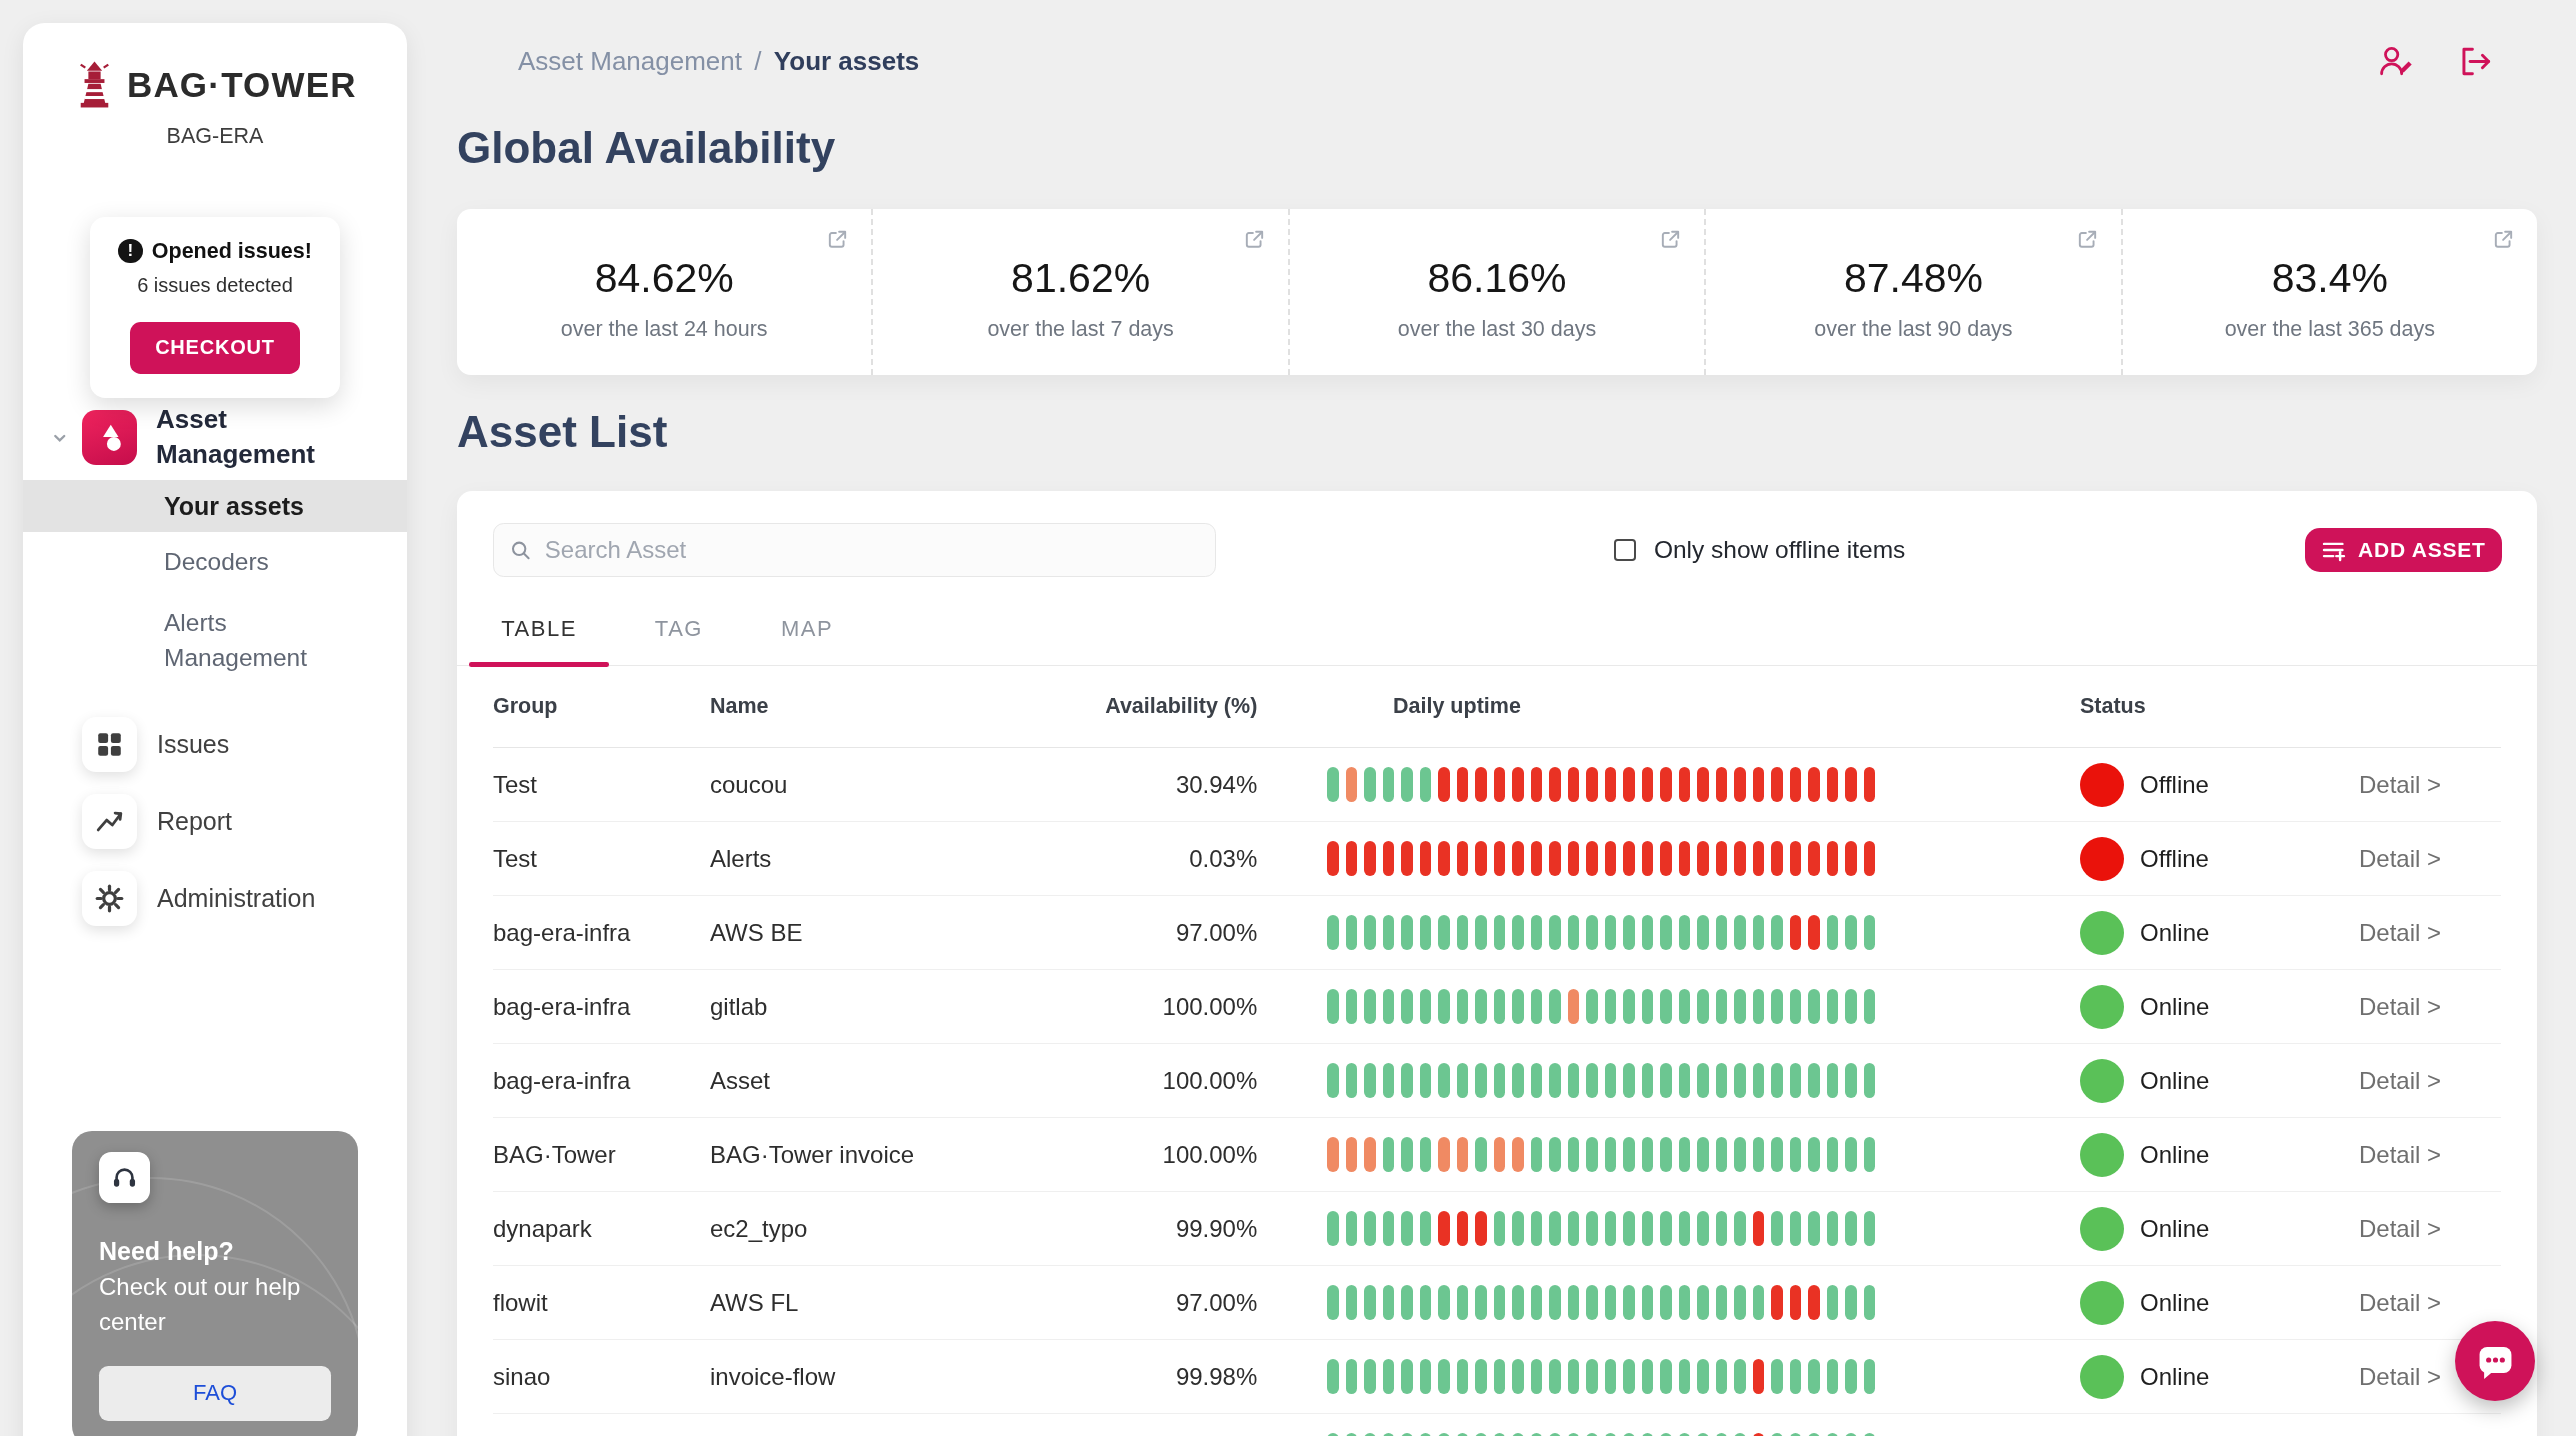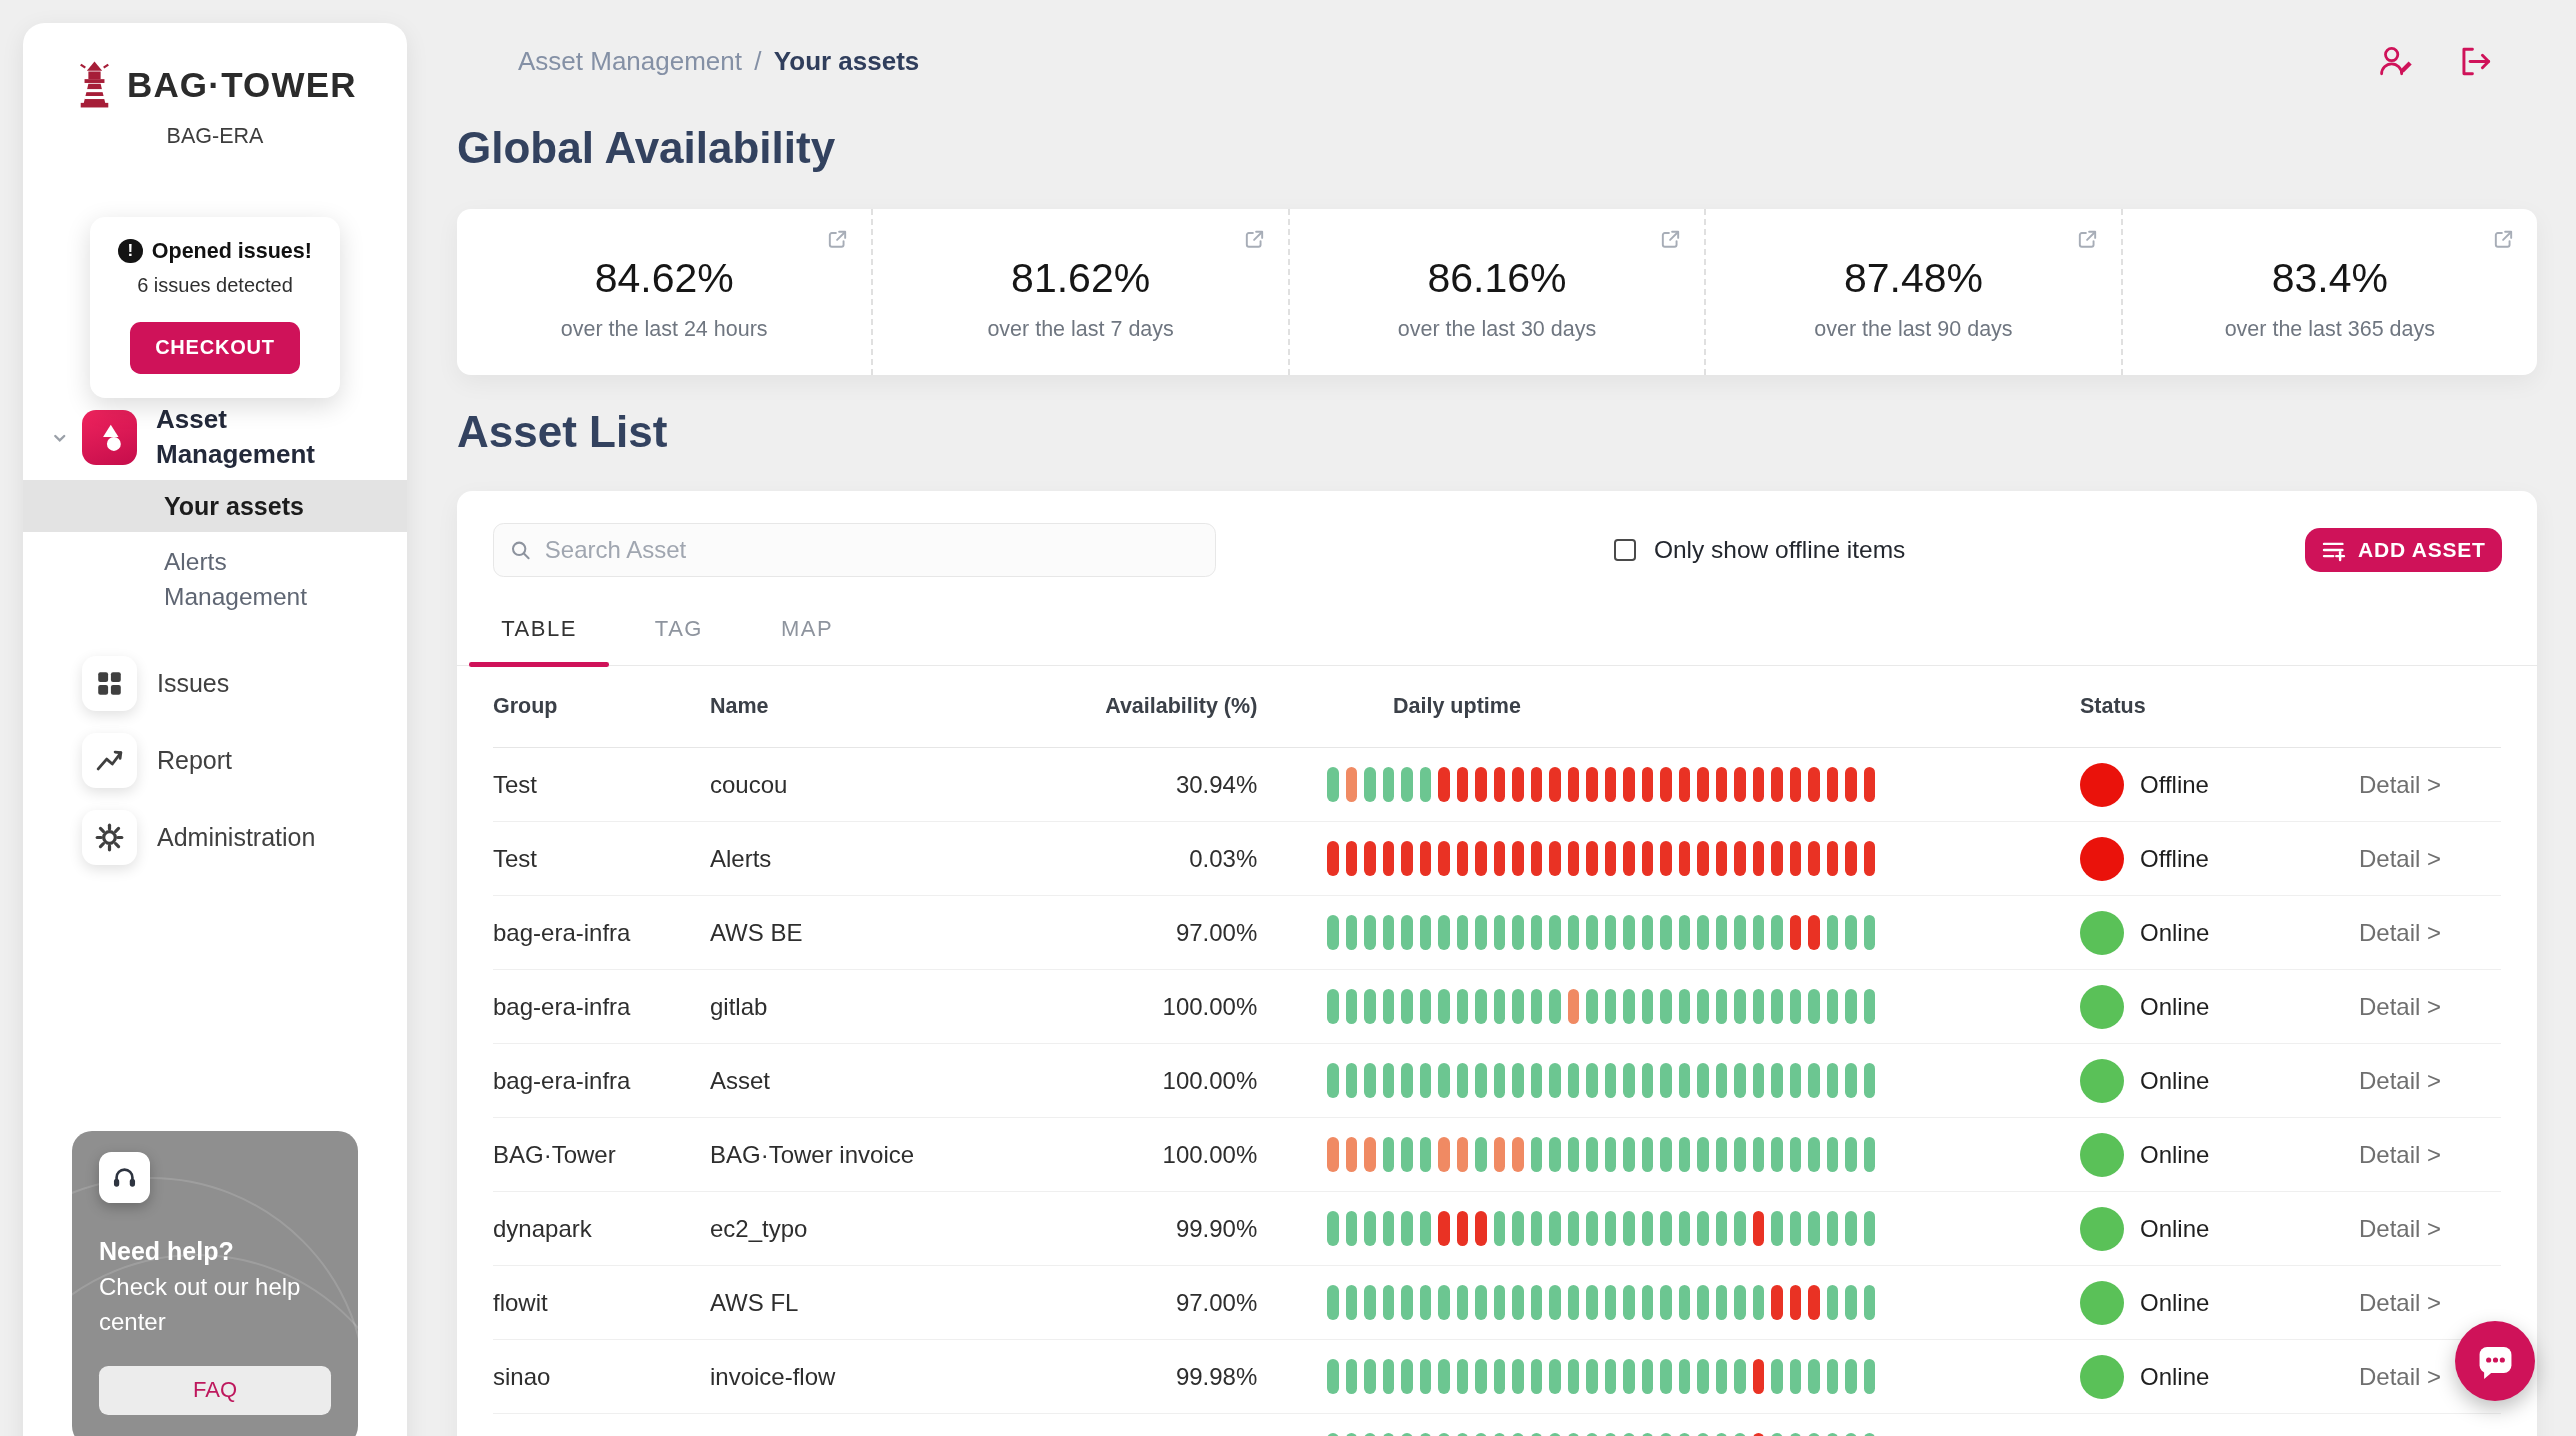--- a/index.html
+++ b/index.html
@@ -50,22 +50,22 @@
 
   .help-card{position:absolute;left:49px;bottom:22px;width:286px;height:315px;border-radius:20px;
     background:#8f8f8f;overflow:hidden;padding:21px 27px;color:#fff}
   .help-card::before,.help-card::after{content:"";position:absolute;border:2.3px solid rgba(255,255,255,.14);border-radius:50%}
   .help-card::before{width:429px;height:429px;left:-138px;top:46px}
   .help-card::after{width:429px;height:429px;left:-92px;top:123px}
   .help-icon-tile{position:relative;width:51px;height:51px;border-radius:12.3px;background:#fff;
     box-shadow:0 4.6px 12.3px rgba(0,0,0,.25);display:flex;align-items:center;justify-content:center}
   .help-title{position:relative;margin-top:34px;font-size:25px;font-weight:bold}
   .help-sub{position:relative;margin-top:4px;font-size:24px;line-height:1.45;width:215px}
-  .faq-btn{position:relative;margin-top:26px;width:232px;height:49px;border:none;border-radius:9.2px;
-    background:#ececec;color:#be185d;font-size:22px;font-family:inherit;cursor:pointer}
+  .faq-btn{position:relative;margin-top:26px;width:232px;height:55px;border:none;border-radius:9.2px;
+    background:#ececec;color:#1d4ed8;font-size:22px;font-family:inherit;cursor:pointer}
 
   
   .main{position:absolute;left:457px;top:0;width:2080px;padding-top:43px}
   .topbar{display:flex;align-items:center;height:37px}
   .breadcrumb{padding-left:61px;font-size:26px;color:#8490a5;display:flex;gap:12.3px;align-items:center}
   .crumb-current{font-weight:bold;color:#303e5c}
   .top-icons{margin-left:auto;display:flex;gap:43px;padding-right:43px}
   .top-icons svg{display:block}
 
   h1,h2{font-size:44px;font-weight:bold;color:var(--navy);line-height:49px}
@@ -163,20 +163,21 @@
       </svg>
       <span class="am-icon">
         <svg width="34" height="34" viewBox="0 0 44 44">
           <polygon points="13,22 23,6 33,22" fill="#fff"></polygon>
           <circle cx="27" cy="31" r="9" fill="#fff"></circle>
         </svg>
       </span>
       <span class="nav-group-label">Asset Management</span>
     </div>
     <div class="subitem-selected">Your assets</div>
+    <div class="subitem">Decoders</div>
     <div class="subitem" style="width:337px">Alerts Management</div>
 
     <div class="nav-items">
       <div class="nav-item">
         <span class="tile-icon">
           <svg width="31" height="31" viewBox="0 0 44 44">
             <rect x="6" y="6" width="14" height="14" rx="3" fill="#3f3f3f"></rect>
             <rect x="24" y="6" width="14" height="14" rx="3" fill="#3f3f3f"></rect>
             <rect x="6" y="24" width="14" height="14" rx="3" fill="#3f3f3f"></rect>
             <rect x="24" y="24" width="14" height="14" rx="3" fill="#3f3f3f"></rect>

